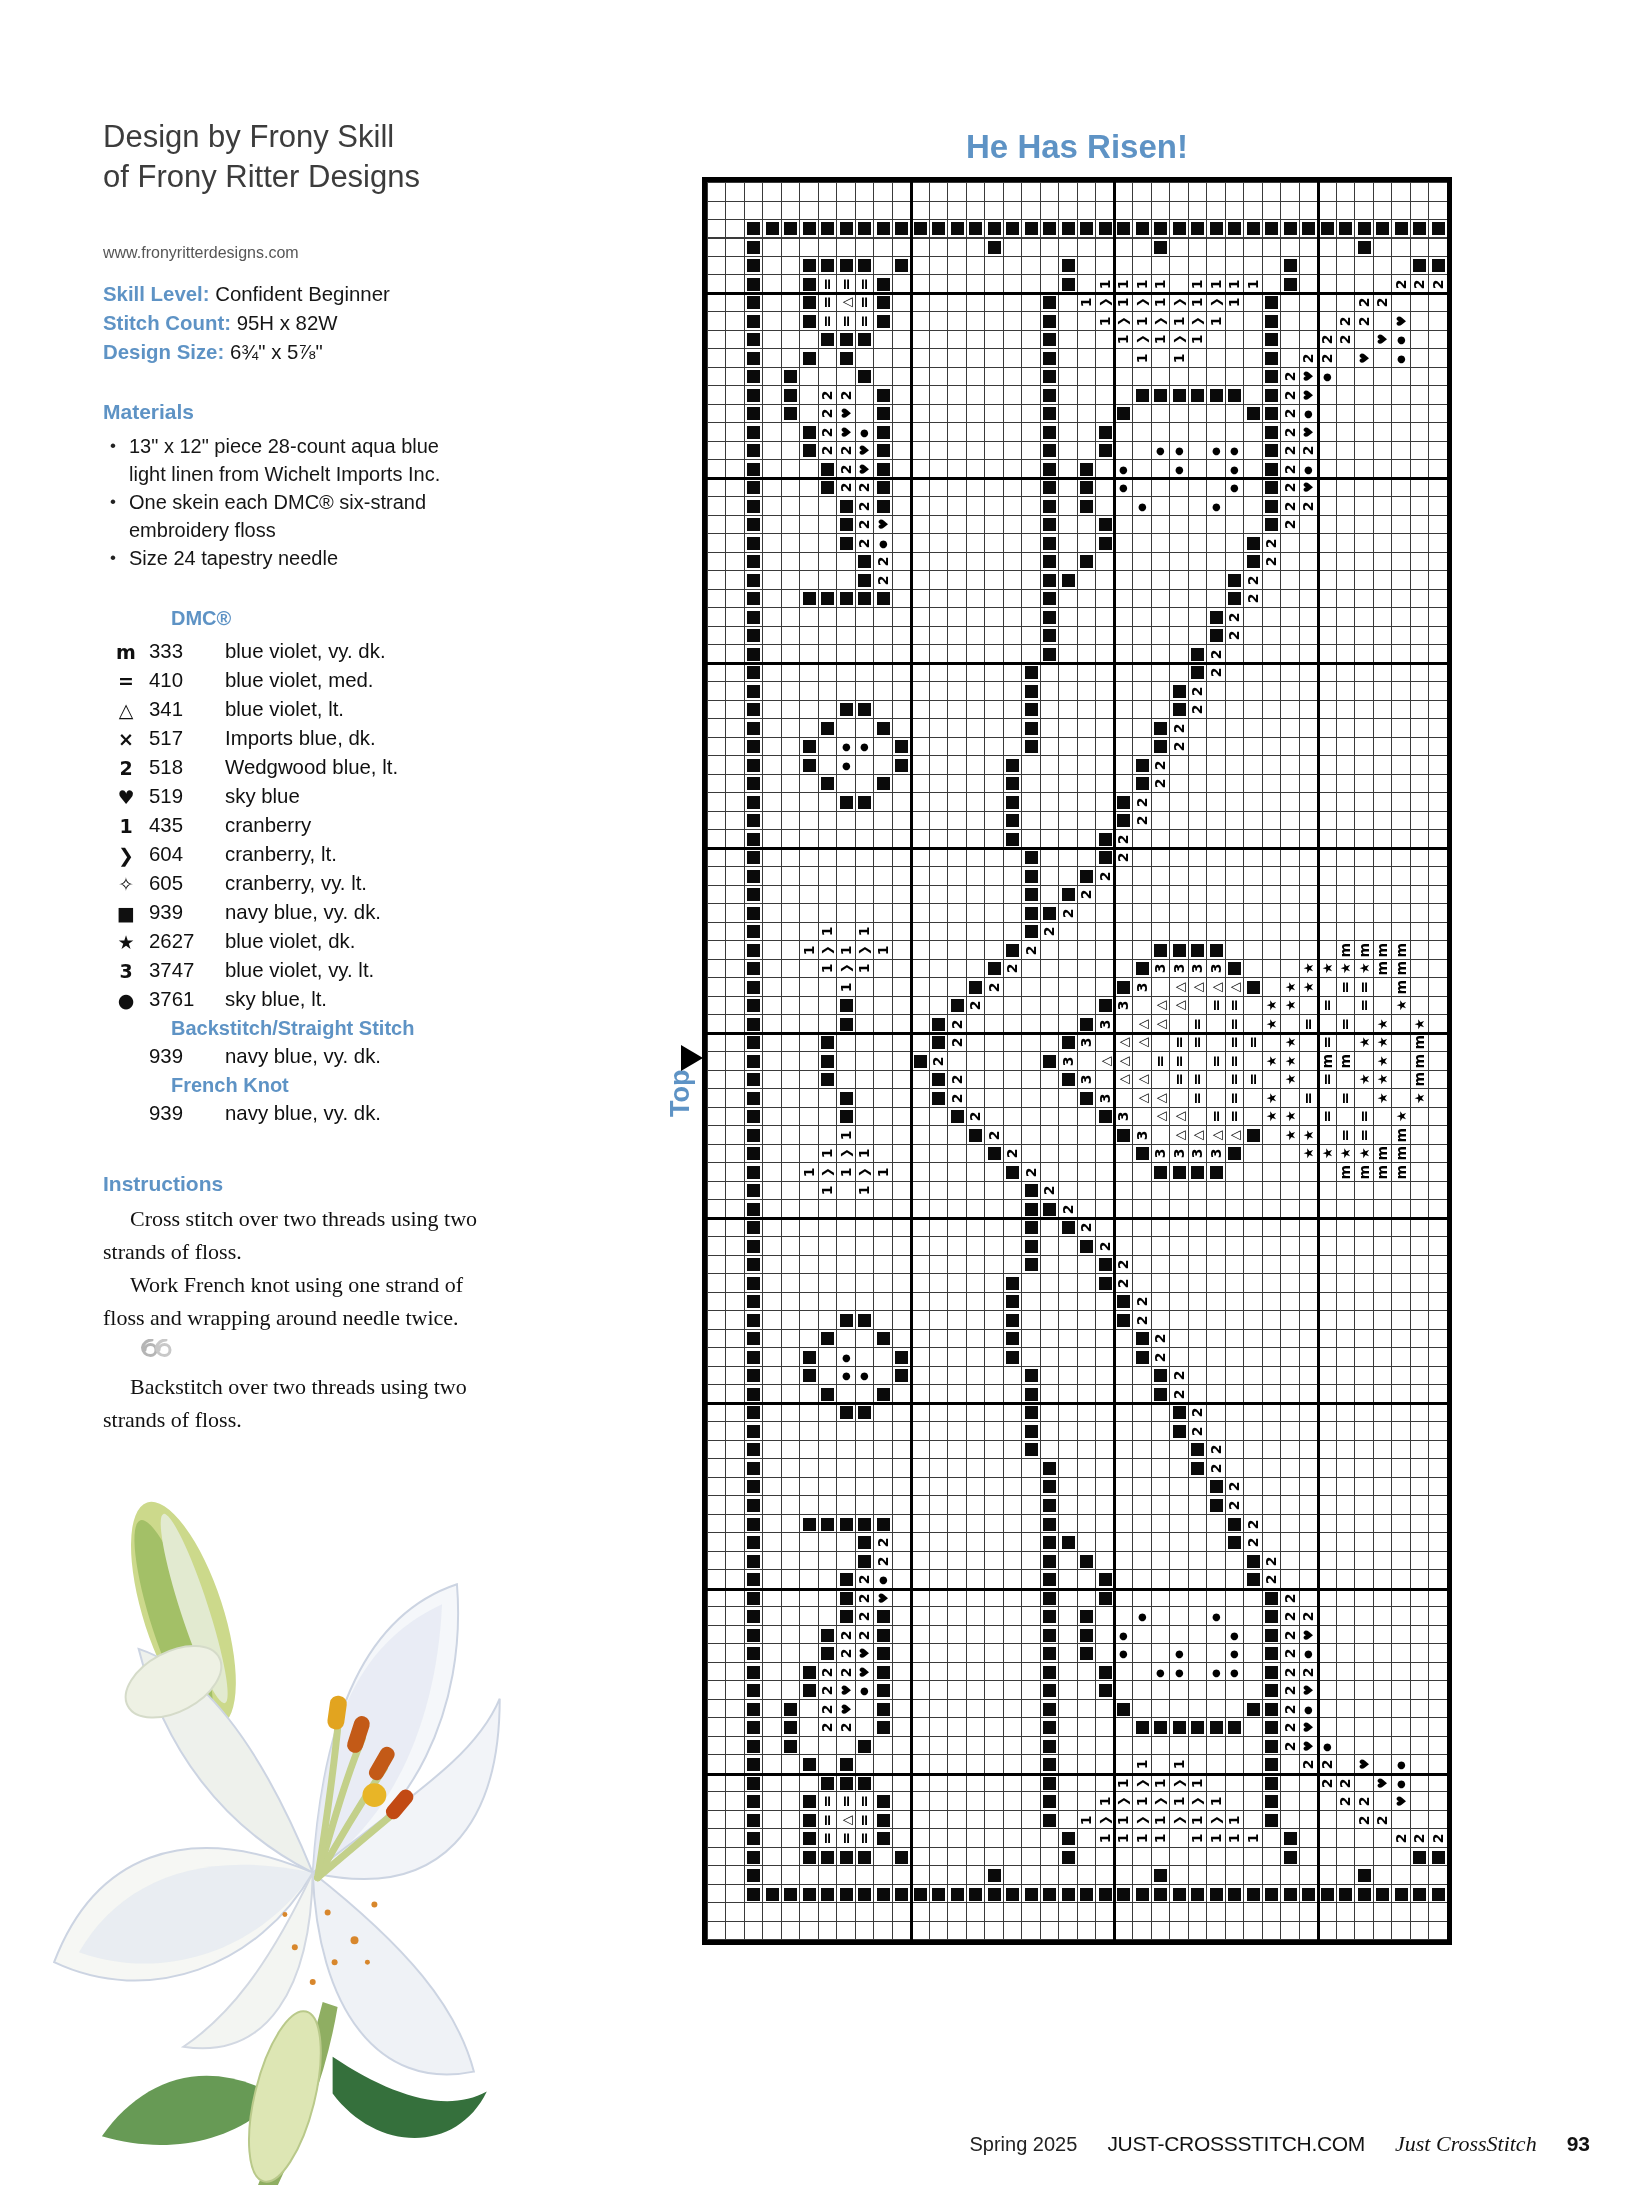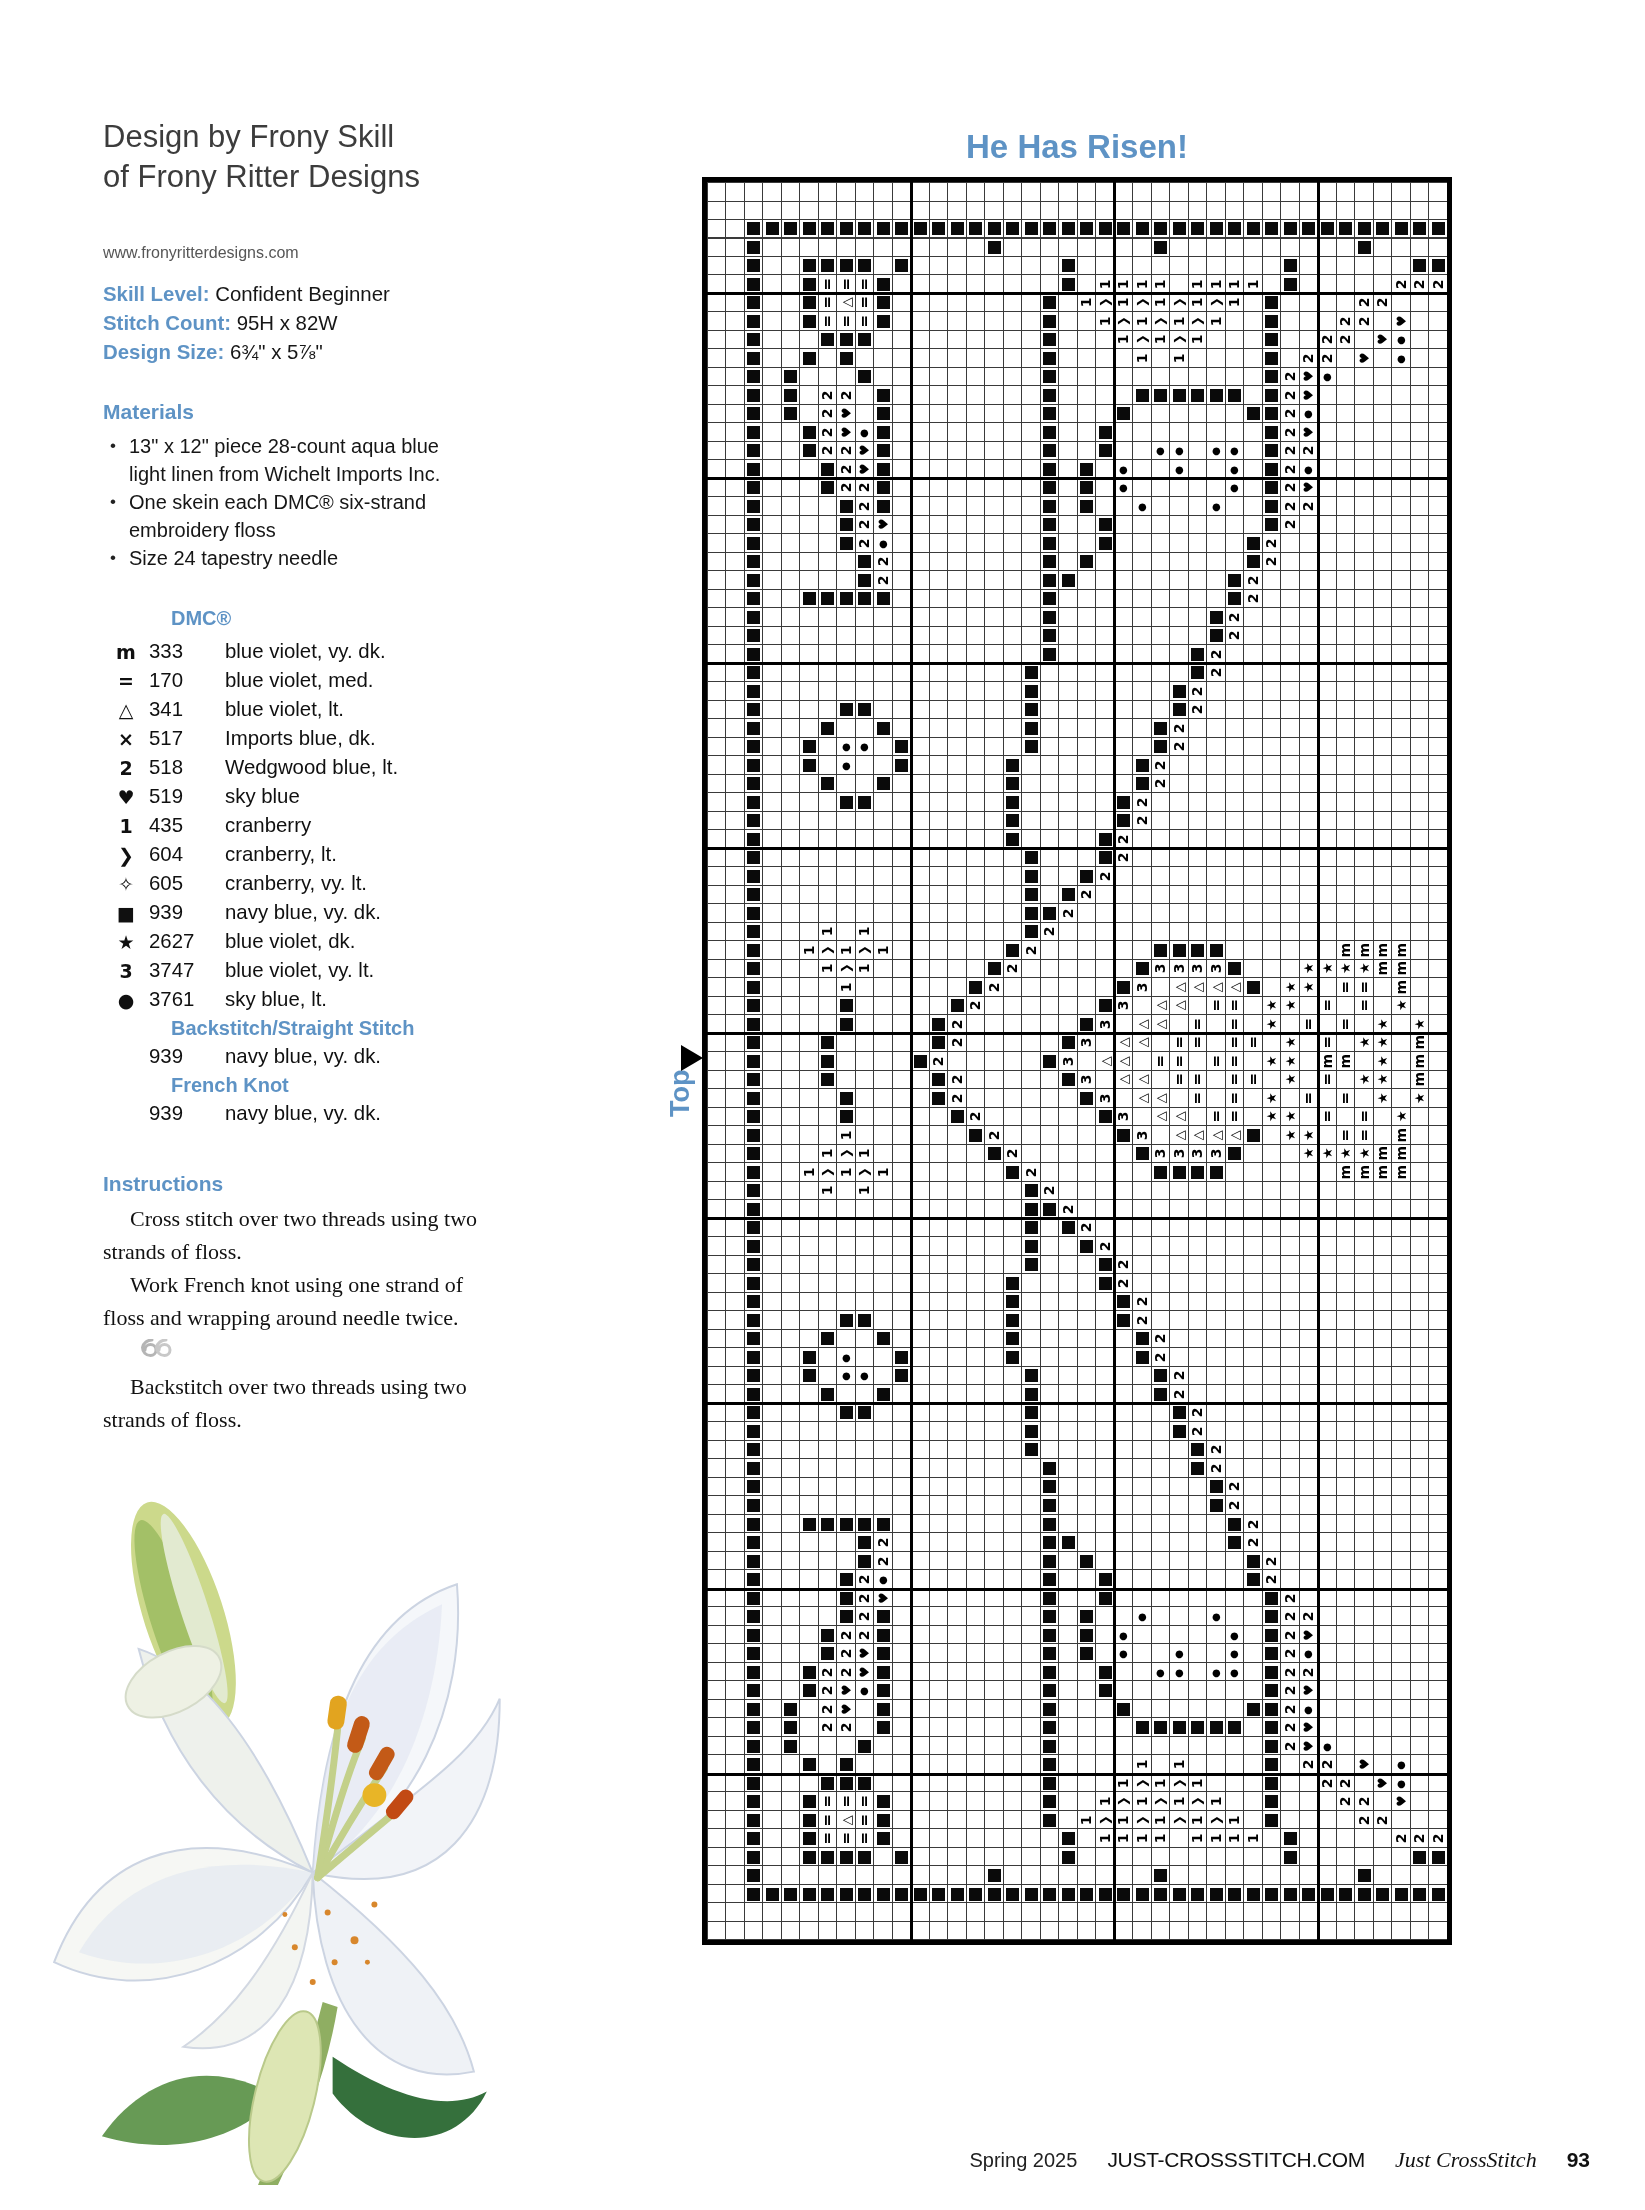--- a/index.html
+++ b/index.html
@@ -51,21 +51,21 @@
     font-family:"DejaVu Sans",sans-serif;font-weight:bold;color:#000;}
   .cell.fill::before{content:"";display:block;width:13px;height:13px;background:#0a0a0a;}
   .cell.rot{transform:rotate(-90deg);}
 
   .top-text{left:665px;top:1117px;transform-origin:0 0;transform:rotate(-90deg);
     font-size:27px;font-weight:bold;color:#5e93c5;}
   .top-arrow{left:681px;top:1045px;width:0;height:0;
     border-top:13px solid transparent;border-bottom:13px solid transparent;border-left:22px solid #000;}
 
   
-  .footer{right:56px;top:2131px;display:flex;gap:30px;align-items:baseline;margin-top:16px;}
+  .footer{right:56px;top:2131px;display:flex;gap:30px;align-items:baseline;}
   .footer .season{font-size:20px;color:#222;}
   .footer .site{font-size:21px;color:#111;letter-spacing:-0.3px;font-weight:500;}
   .footer .magazine{font-family:"Liberation Serif",serif;font-style:italic;font-size:22px;color:#111;}
   .footer .pagenum{font-size:21px;font-weight:bold;color:#111;}
 
   .lily{left:24px;top:1445px;}
 </style>
 </head>
 <body>
 
@@ -101,21 +101,21 @@
 <div class="abs key-block">
   <div class="key-heading">DMC®</div>
   <div id="key-rows">
       <div class="key-row">
         <span class="key-sym">m</span>
         <span class="key-code">333</span>
         <span class="key-name">blue violet, vy. dk.</span>
       </div>
       <div class="key-row">
         <span class="key-sym">=</span>
-        <span class="key-code">170</span>
+        <span class="key-code">410</span>
         <span class="key-name">blue violet, med.</span>
       </div>
       <div class="key-row">
         <span class="key-sym">△</span>
         <span class="key-code">341</span>
         <span class="key-name">blue violet, lt.</span>
       </div>
       <div class="key-row">
         <span class="key-sym">×</span>
         <span class="key-code">517</span>

